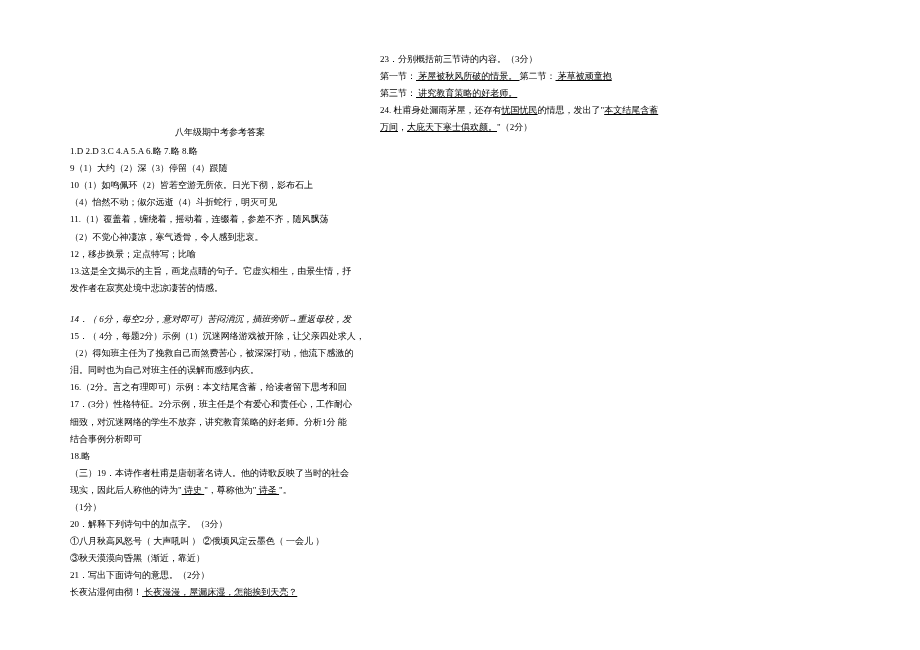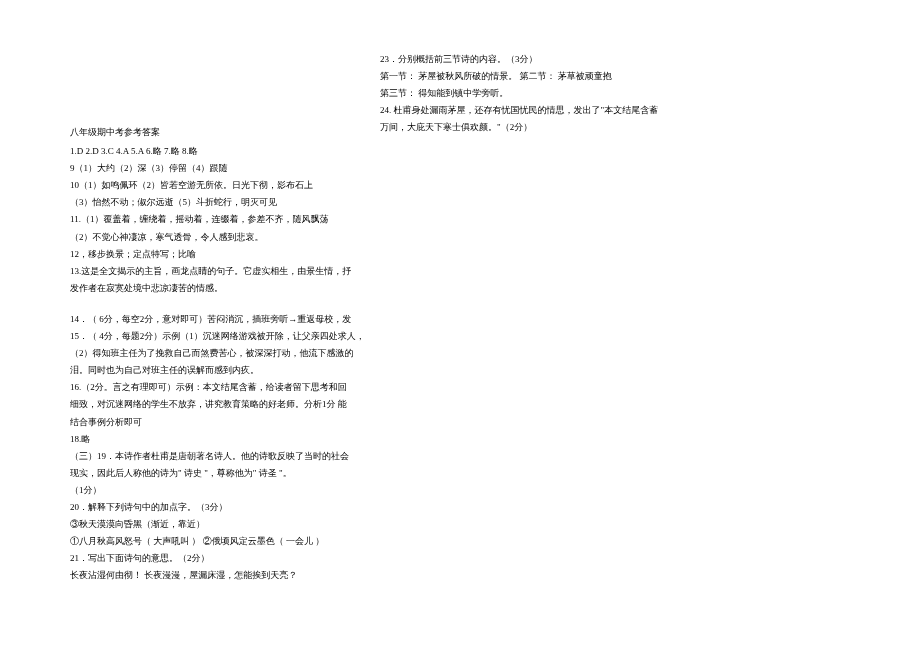--- a/index.html
+++ b/index.html
@@ -21,72 +21,74 @@
     width: 300px;
   }
   .right-col {
     position: absolute;
     left: 380px;
     top: 28px;
     width: 300px;
     margin-top: 23px;
   }
   .title {
+    text-align: center;
     margin-bottom: 2px;
     font-family: Liberation Serif, serif;
   }
   .line { margin-bottom: 0px; }
-  .underline { }
-  .gap { margin-top: 14px; }
+  .underline { text-decoration: underline; }
+  .gap { margin-top: 14px; font-style: italic; }
 </style>
 </head>
 <body>
 
 <div class="left-col">
   <div class="title">八年级期中考参考答案</div>
   <div class="line">1.D   2.D   3.C   4.A   5.A   6.略 7.略 8.略</div>
   <div class="line">9（1）大约（2）深（3）停留（4）跟随</div>
   <div class="line">10（1）如鸣佩环（2）皆若空游无所依。日光下彻，影布石上</div>
-  <div class="line">（3）怡然不动；俶尔远逝（5）斗折蛇行，明灭可见</div>
+  <div class="line">（4）怡然不动；俶尔远逝（4）斗折蛇行，明灭可见</div>
   <div class="line">11.（1）覆盖着，缠绕着，摇动着，连缀着，参差不齐，随风飘荡</div>
   <div class="line">（2）不觉心神凄凉，寒气透骨，令人感到悲哀。</div>
   <div class="line">12，移步换景；定点特写；比喻</div>
   <div class="line">13.这是全文揭示的主旨，画龙点睛的句子。它虚实相生，由景生情，抒</div>
   <div class="line">发作者在寂寞处境中悲凉凄苦的情感。</div>
 
   <div class="line gap">14．（ 6分，每空2分，意对即可）苦闷消沉，插班旁听→重返母校，发</div>
   <div class="line">15．（ 4分，每题2分）示例（1）沉迷网络游戏被开除，让父亲四处求人，</div>
   <div class="line">（2）得知班主任为了挽救自己而煞费苦心，被深深打动，他流下感激的</div>
   <div class="line">泪。同时也为自己对班主任的误解而感到内疚。</div>
   <div class="line">16.（2分。言之有理即可）示例：本文结尾含蓄，给读者留下思考和回</div>
+  <div class="line">17．(3分）性格特征。2分示例，班主任是个有爱心和责任心，工作耐心</div>
   <div class="line">细致，对沉迷网络的学生不放弃，讲究教育策略的好老师。分析1分   能</div>
   <div class="line">结合事例分析即可</div>
   <div class="line">18.略</div>
   <div class="line">（三）19．本诗作者杜甫是唐朝著名诗人。他的诗歌反映了当时的社会</div>
   <div class="line">
     <span>现实，因此后人称他的诗为"</span><span class="underline">   诗史   </span><span>"，尊称他为"</span><span class="underline">   诗圣   </span><span>"。</span>
   </div>
   <div class="line">（1分）</div>
   <div class="line">20．解释下列诗句中的加点字。（3分）</div>
+  <div class="line">①八月秋高风怒号（ 大声吼叫 ）   ②俄顷风定云墨色（ 一会儿 ）</div>
   <div class="line">③秋天漠漠向昏黑（渐近，靠近）</div>
-  <div class="line">①八月秋高风怒号（ 大声吼叫 ）   ②俄顷风定云墨色（ 一会儿 ）</div>
   <div class="line">21．写出下面诗句的意思。（2分）</div>
   <div class="line">
     <span>              长夜沾湿何由彻！</span><span class="underline">   长夜漫漫，屋漏床湿，怎能挨到天亮？   </span>
   </div>
 
 </div>
 
 <div class="right-col">
   <div class="line">23．分别概括前三节诗的内容。（3分）</div>
   <div class="line">
     <span>第一节：</span><span class="underline">   茅屋被秋风所破的情景。         </span><span>第二节：</span><span class="underline">   茅草被顽童抱</span>
   </div>
   <div class="line">
-    <span>第三节：</span><span class="underline">   得知能到镇中学旁听。           </span>
+    <span>第三节：</span><span class="underline">   讲究教育策略的好老师。           </span>
   </div>
   <div class="line">
     <span>24. 杜甫身处漏雨茅屋，还存有</span><span class="underline">忧国忧民</span><span>的情思，发出了"</span><span class="underline">本文结尾含蓄</span>
   </div>
   <div class="line">
     <span class="underline">万间</span><span>，</span><span class="underline">大庇天下寒士俱欢颜。</span><span>"（2分）</span>
   </div>
 </div>
 
 </body></html>

